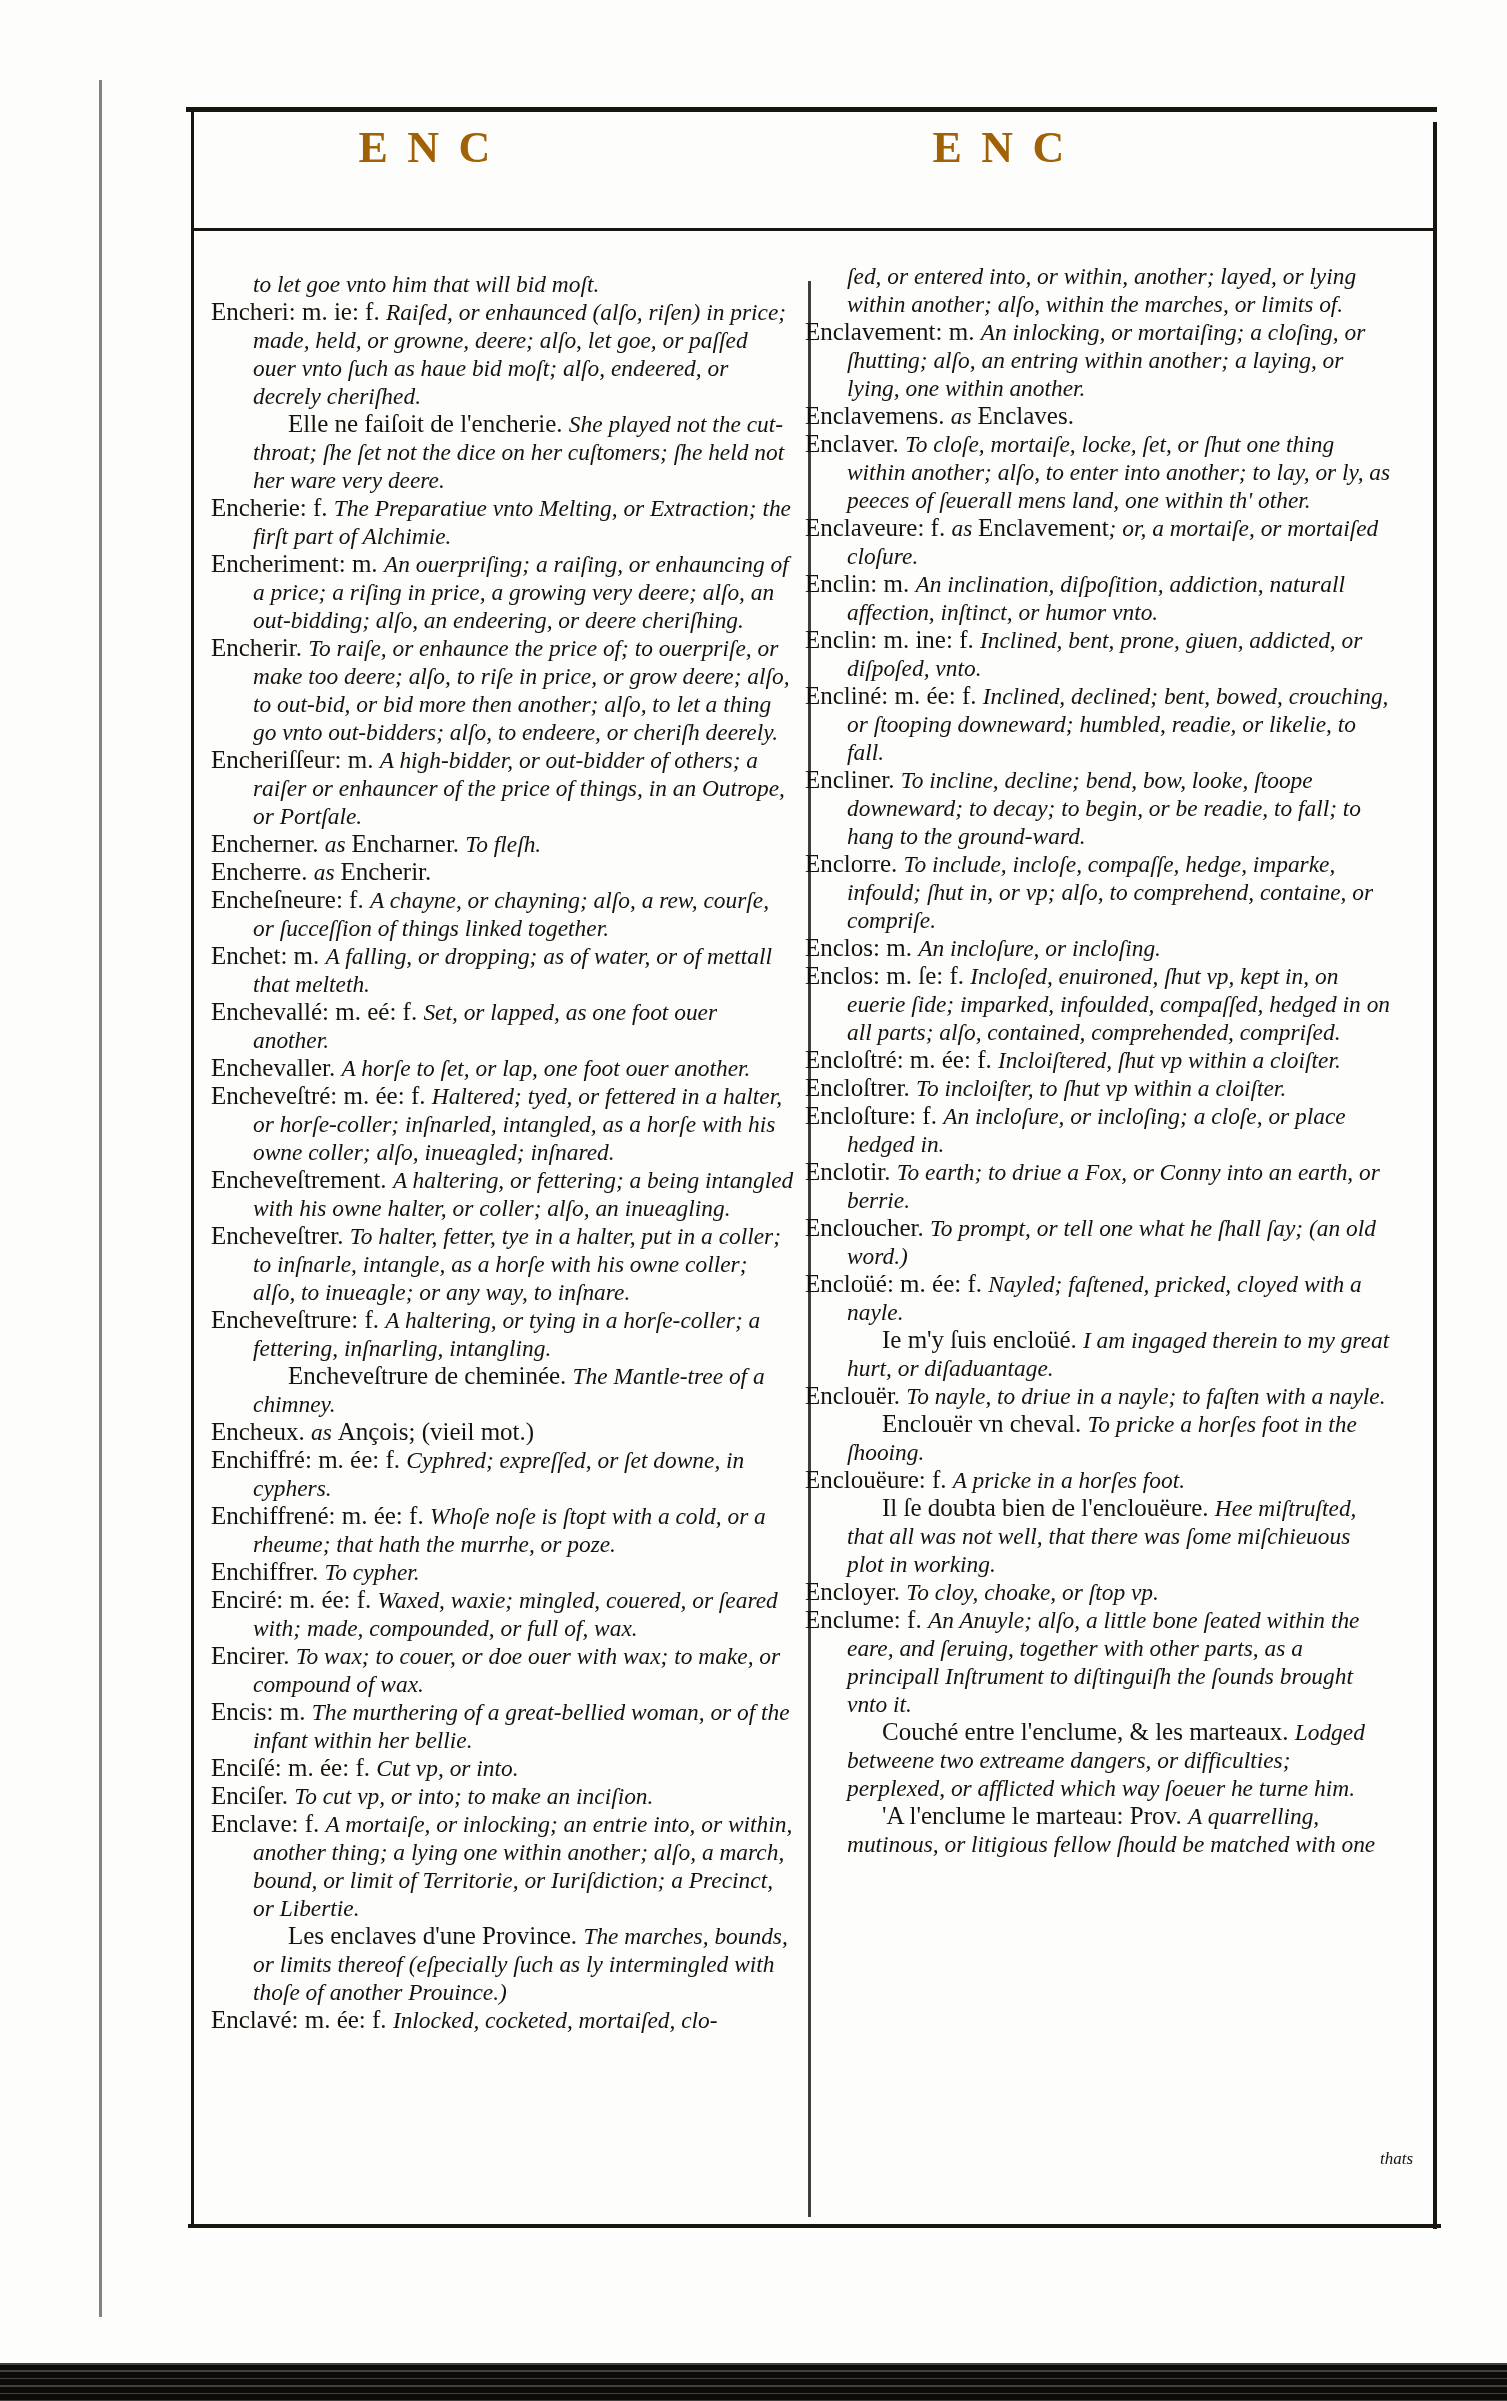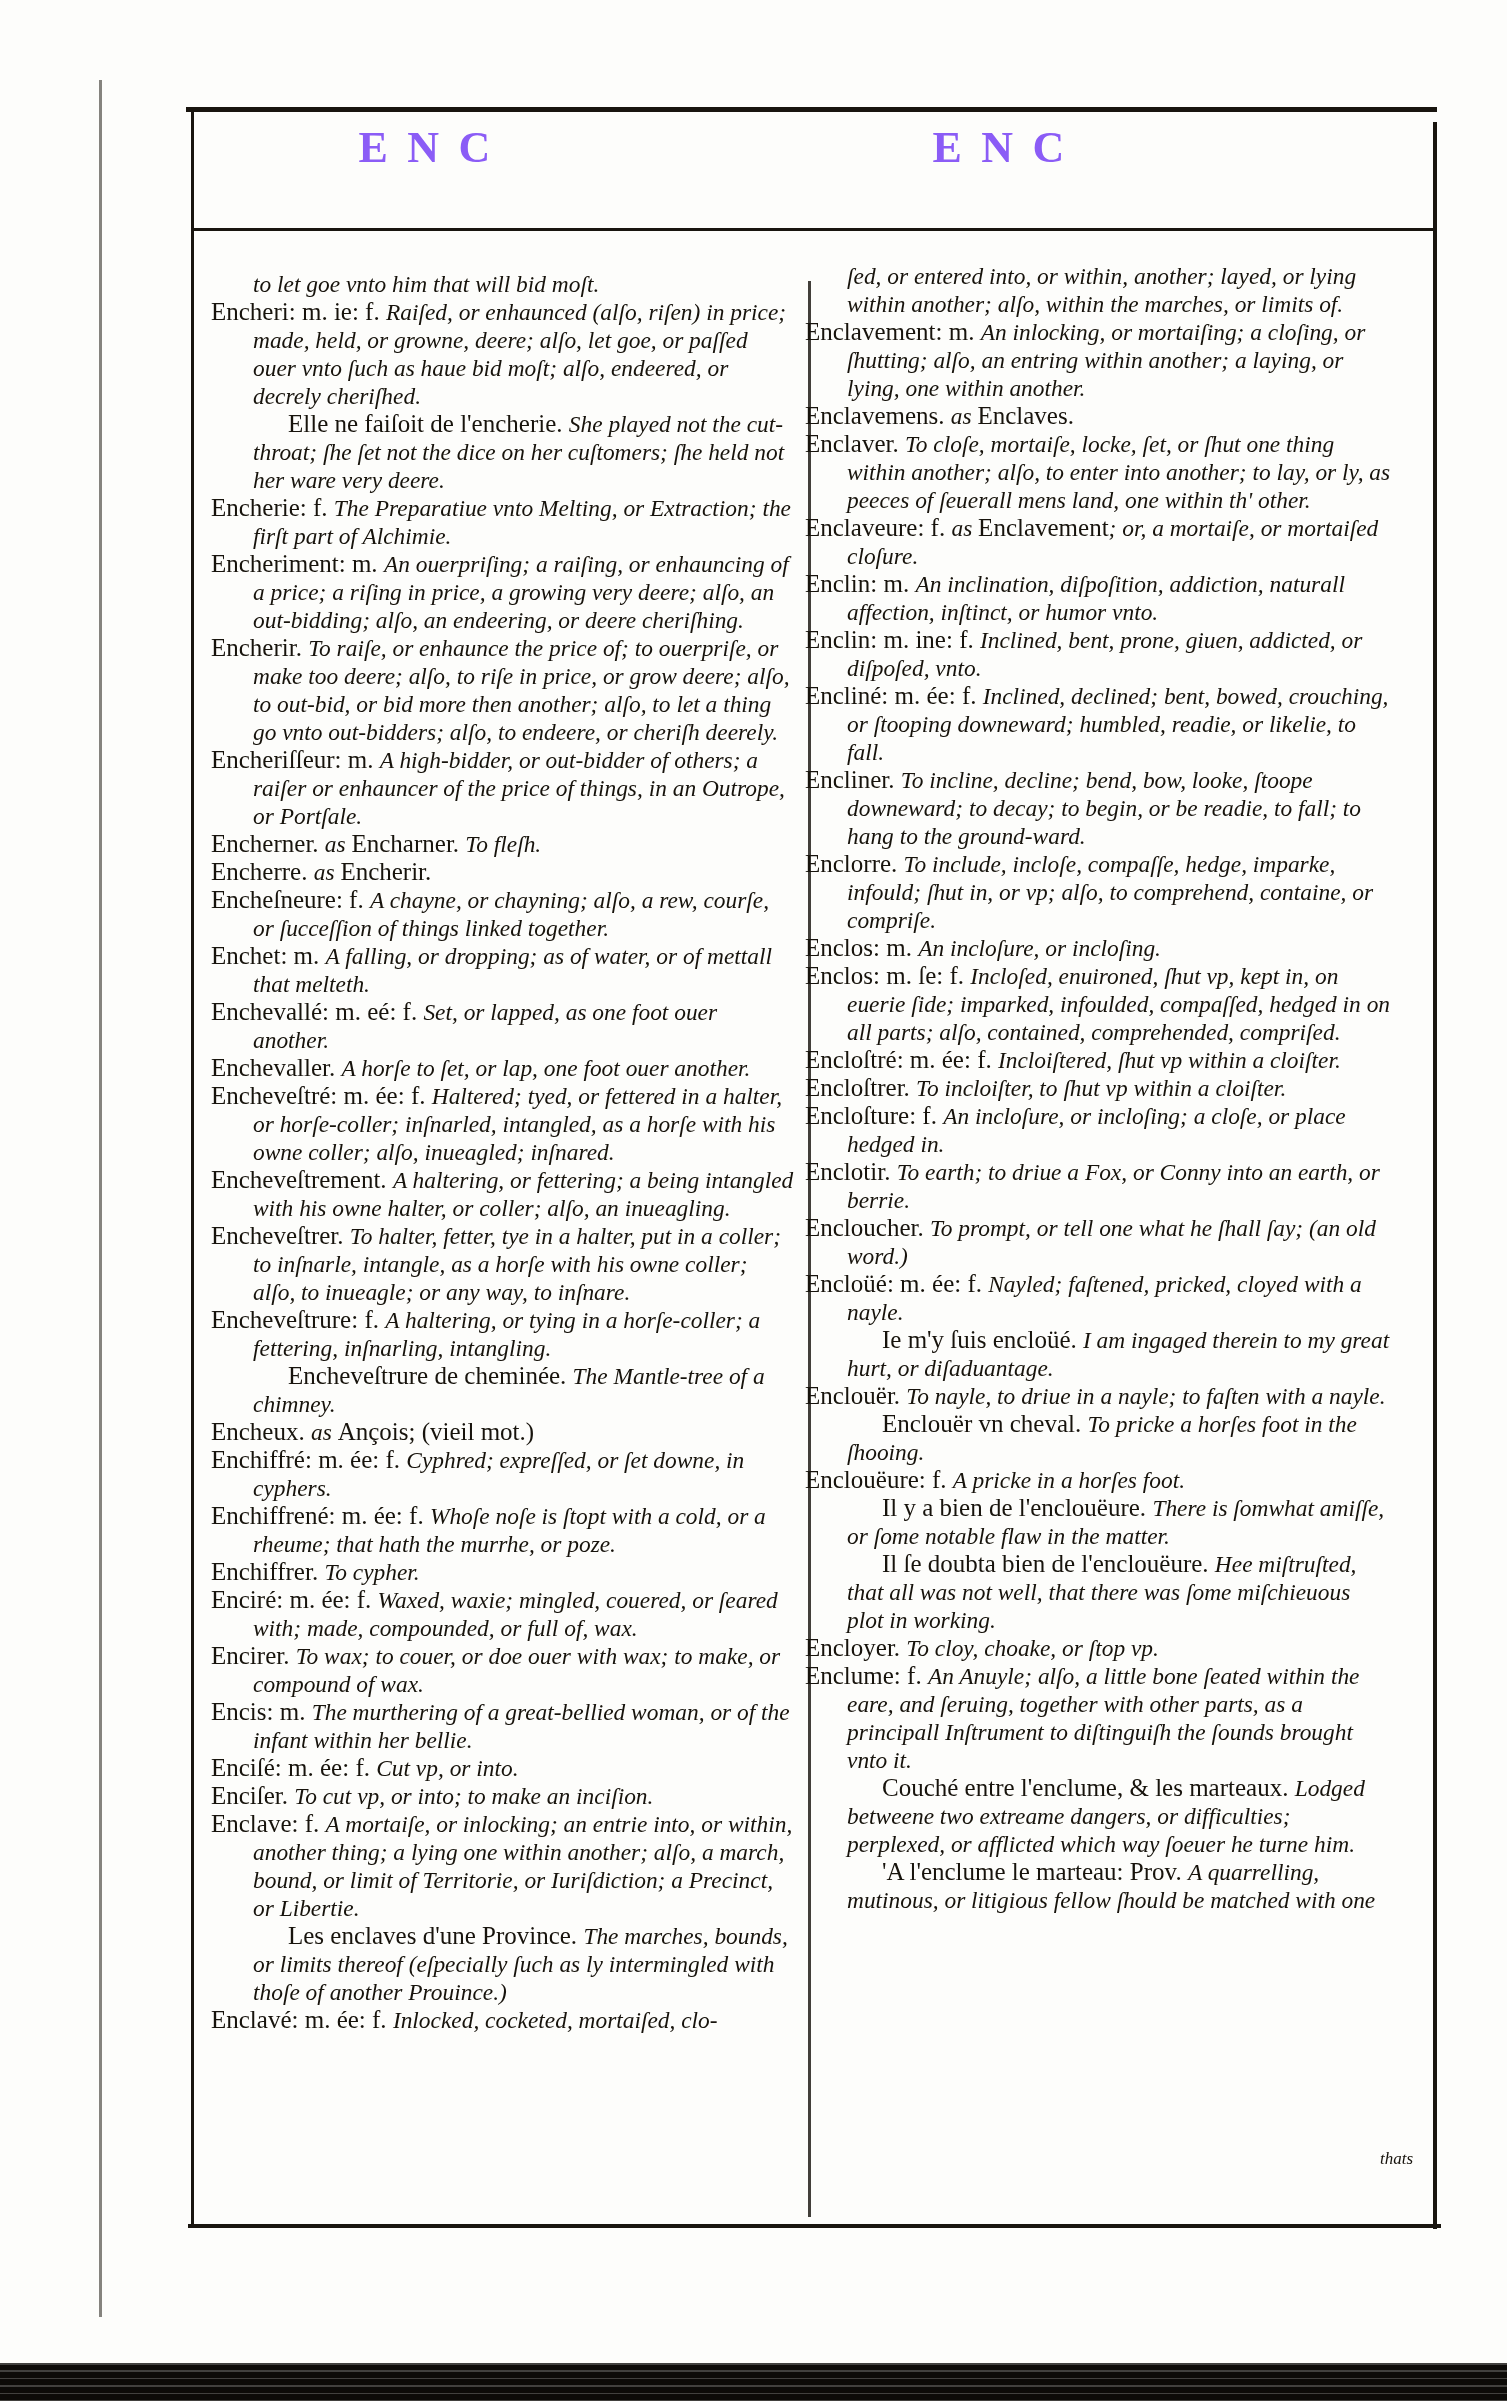--- a/index.html
+++ b/index.html
@@ -7,21 +7,21 @@
   .screen{position:relative;width:1507px;height:2401px;background:#fdfdfb;overflow:hidden;
           font-family:"Liberation Serif","DejaVu Serif",serif;color:#17130c;}
   
   .line{position:absolute;background:#19150f;}
   .soft{opacity:.82;}
   .scan-band{position:absolute;left:0;top:2363px;width:1507px;height:39px;background:#0d0b08;
              background-image:repeating-linear-gradient(0deg,rgba(255,255,255,.22) 0 1.7px,rgba(0,0,0,0) 1.7px 7.5px);}
   .scan-edge{position:absolute;left:99px;top:80px;width:2.5px;height:2237px;background:#36322c;opacity:.6;}
   
   .colhead{position:absolute;top:122px;width:301px;text-align:center;font-size:44px;font-weight:700;
-           letter-spacing:4.2px;color:#8b5cf6;}
+           letter-spacing:4.2px;color:#a16207;}
   
   .col{position:absolute;width:586px;font-size:23.4px;line-height:28px;text-align:left;margin-top:16px;}
   .entry{margin:0;padding-left:42px;text-indent:-42px;}
   .entry.sub{text-indent:35px;}
   .entry.cont{text-indent:0;}
   .rom{font-style:normal;font-size:25px;}
   .ital{font-style:italic;font-size:23.4px;}
   .catchword{position:absolute;left:827px;top:2149px;width:586px;text-align:right;
              font-style:italic;font-size:17px;}
 </style>
@@ -91,21 +91,20 @@
       <p class="entry entry"><span class="rom">Encloſtré: m. ée: f. </span><span class="ital">Incloiſtered, ſhut vp within a cloiſter.</span></p>
       <p class="entry entry"><span class="rom">Encloſtrer. </span><span class="ital">To incloiſter, to ſhut vp within a cloiſter.</span></p>
       <p class="entry entry"><span class="rom">Encloſture: f. </span><span class="ital">An incloſure, or incloſing; a cloſe, or place hedged in.</span></p>
       <p class="entry entry"><span class="rom">Enclotir. </span><span class="ital">To earth; to driue a Fox, or Conny into an earth, or berrie.</span></p>
       <p class="entry entry"><span class="rom">Encloucher. </span><span class="ital">To prompt, or tell one what he ſhall ſay; (an old word.)</span></p>
       <p class="entry entry"><span class="rom">Encloüé: m. ée: f. </span><span class="ital">Nayled; faſtened, pricked, cloyed with a nayle.</span></p>
       <p class="entry sub"><span class="rom">Ie m'y ſuis encloüé. </span><span class="ital">I am ingaged therein to my great hurt, or diſaduantage.</span></p>
       <p class="entry entry"><span class="rom">Enclouër. </span><span class="ital">To nayle, to driue in a nayle; to faſten with a nayle.</span></p>
       <p class="entry sub"><span class="rom">Enclouër vn cheval. </span><span class="ital">To pricke a horſes foot in the ſhooing.</span></p>
       <p class="entry entry"><span class="rom">Enclouëure: f. </span><span class="ital">A pricke in a horſes foot.</span></p>
-      <p class="entry sub"><span class="rom">Il y a bien de l'enclouëure. </span><span class="ital">There is ſomwhat amiſſe, or ſome notable flaw in the matter.</span></p>
       <p class="entry sub"><span class="rom">Il ſe doubta bien de l'enclouëure. </span><span class="ital">Hee miſtruſted, that all was not well, that there was ſome miſchieuous plot in working.</span></p>
       <p class="entry entry"><span class="rom">Encloyer. </span><span class="ital">To cloy, choake, or ſtop vp.</span></p>
       <p class="entry entry"><span class="rom">Enclume: f. </span><span class="ital">An Anuyle; alſo, a little bone ſeated within the eare, and ſeruing, together with other parts, as a principall Inſtrument to diſtinguiſh the ſounds brought vnto it.</span></p>
       <p class="entry sub"><span class="rom">Couché entre l'enclume, &amp; les marteaux. </span><span class="ital">Lodged betweene two extreame dangers, or difficulties; perplexed, or afflicted which way ſoeuer he turne him.</span></p>
       <p class="entry sub"><span class="rom">'A l'enclume le marteau: Prov. </span><span class="ital">A quarrelling, mutinous, or litigious fellow ſhould be matched with one</span></p>
     </div>
 
   <div class="catchword">thats</div>
 
 </div>

